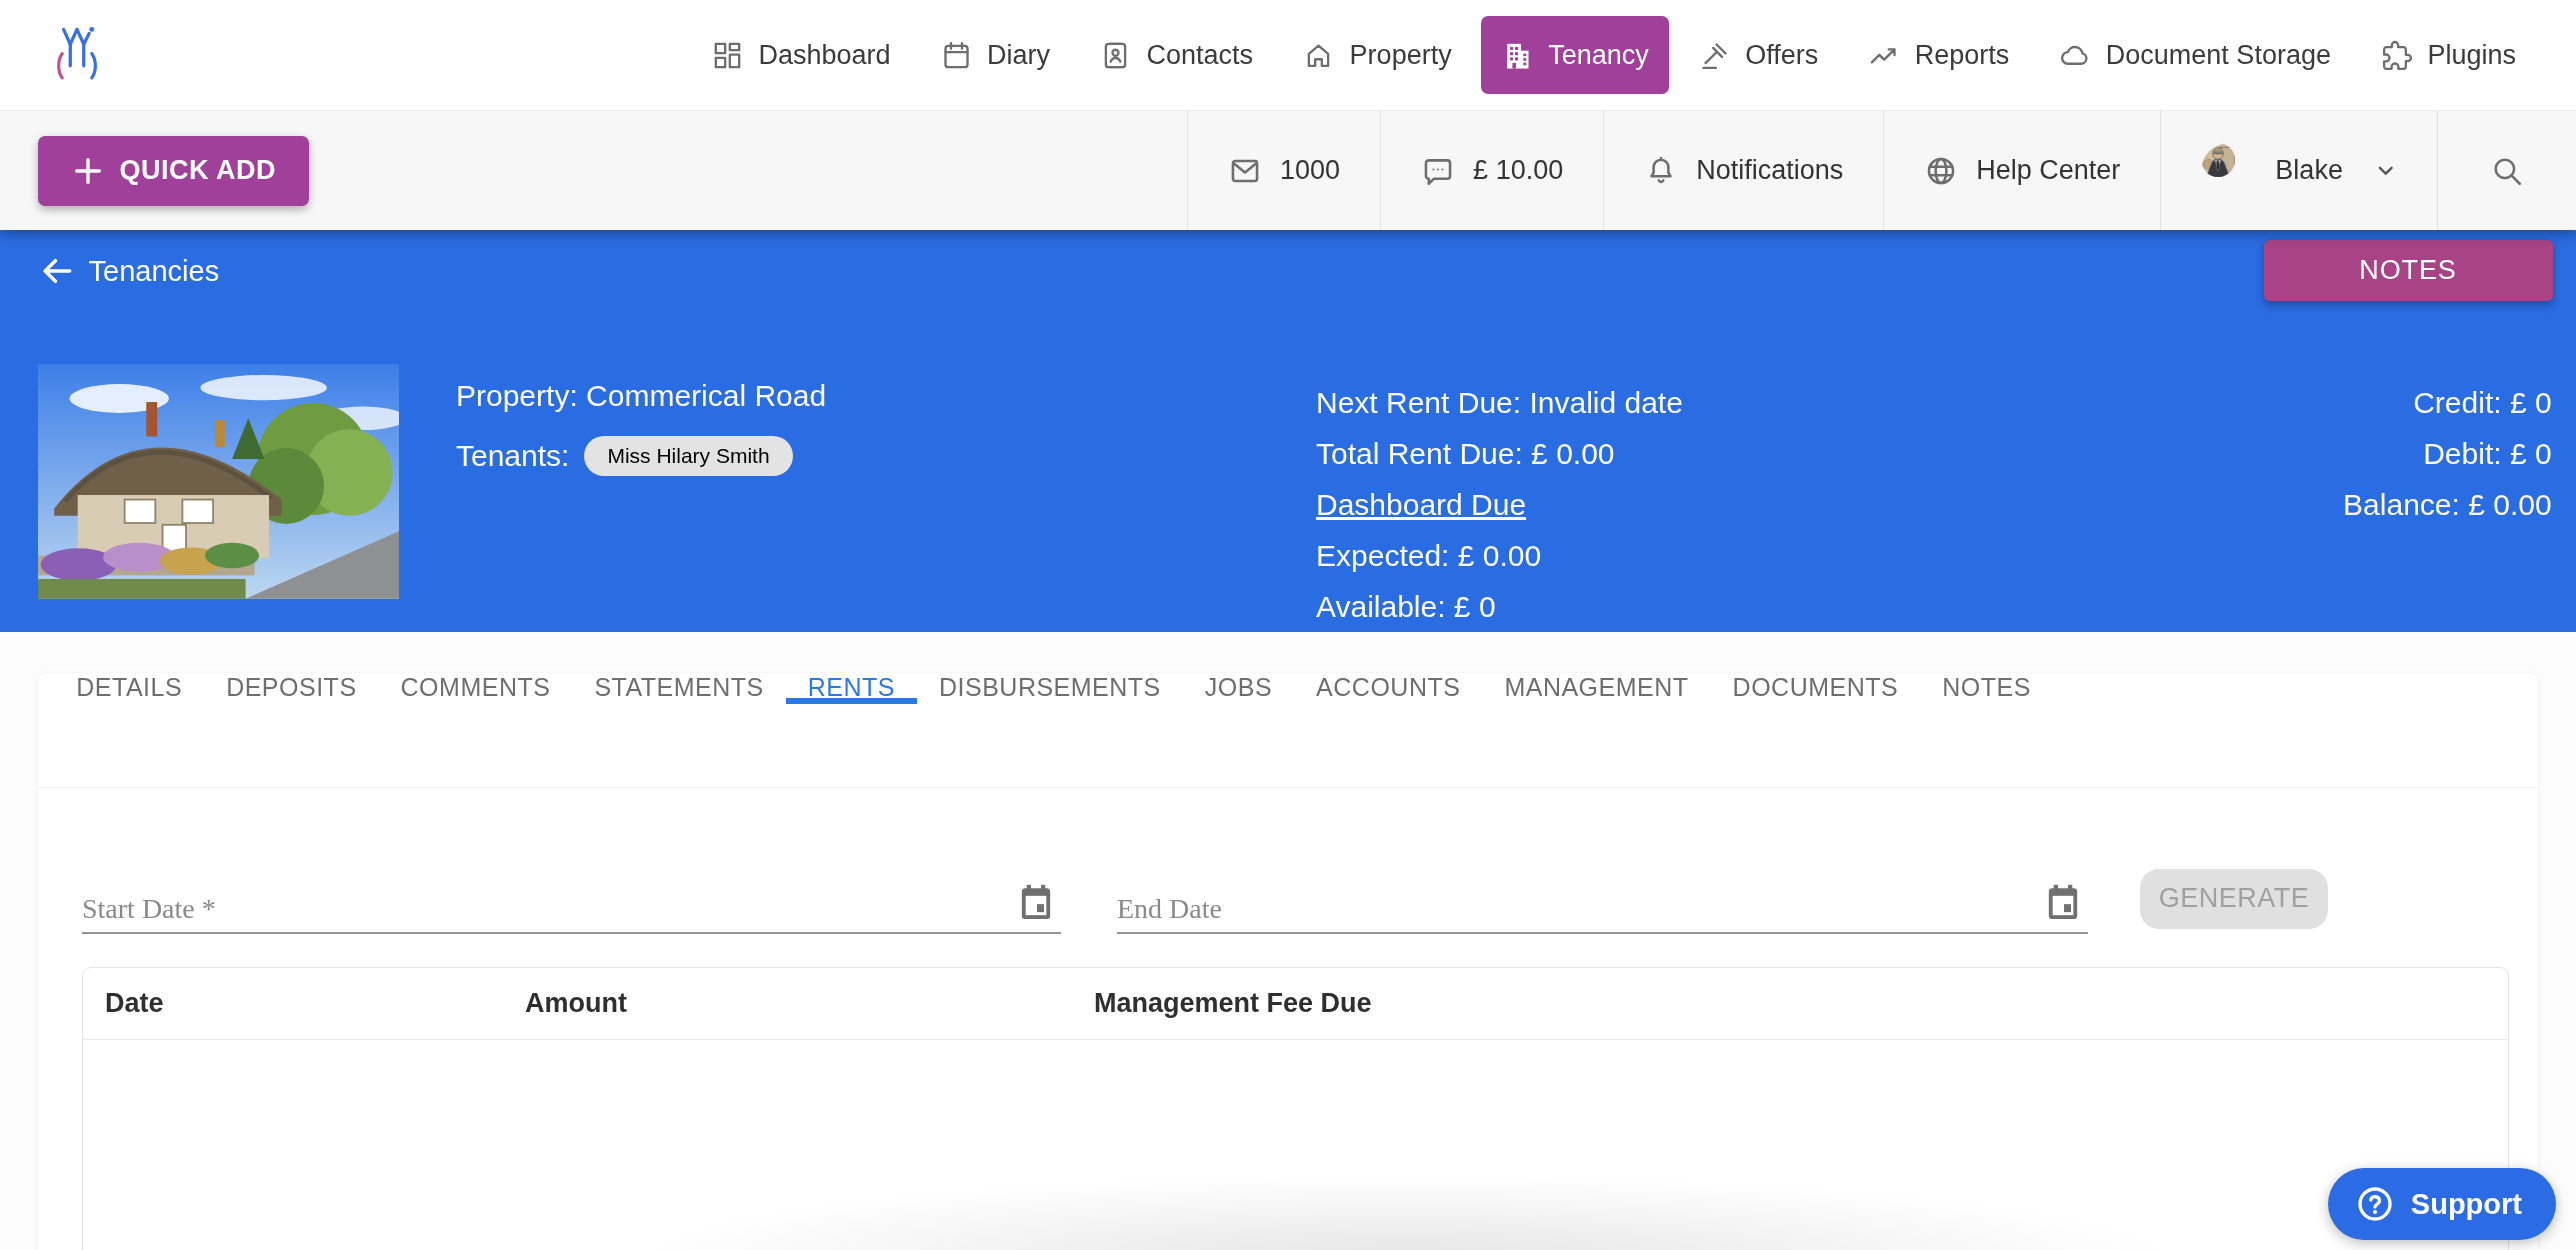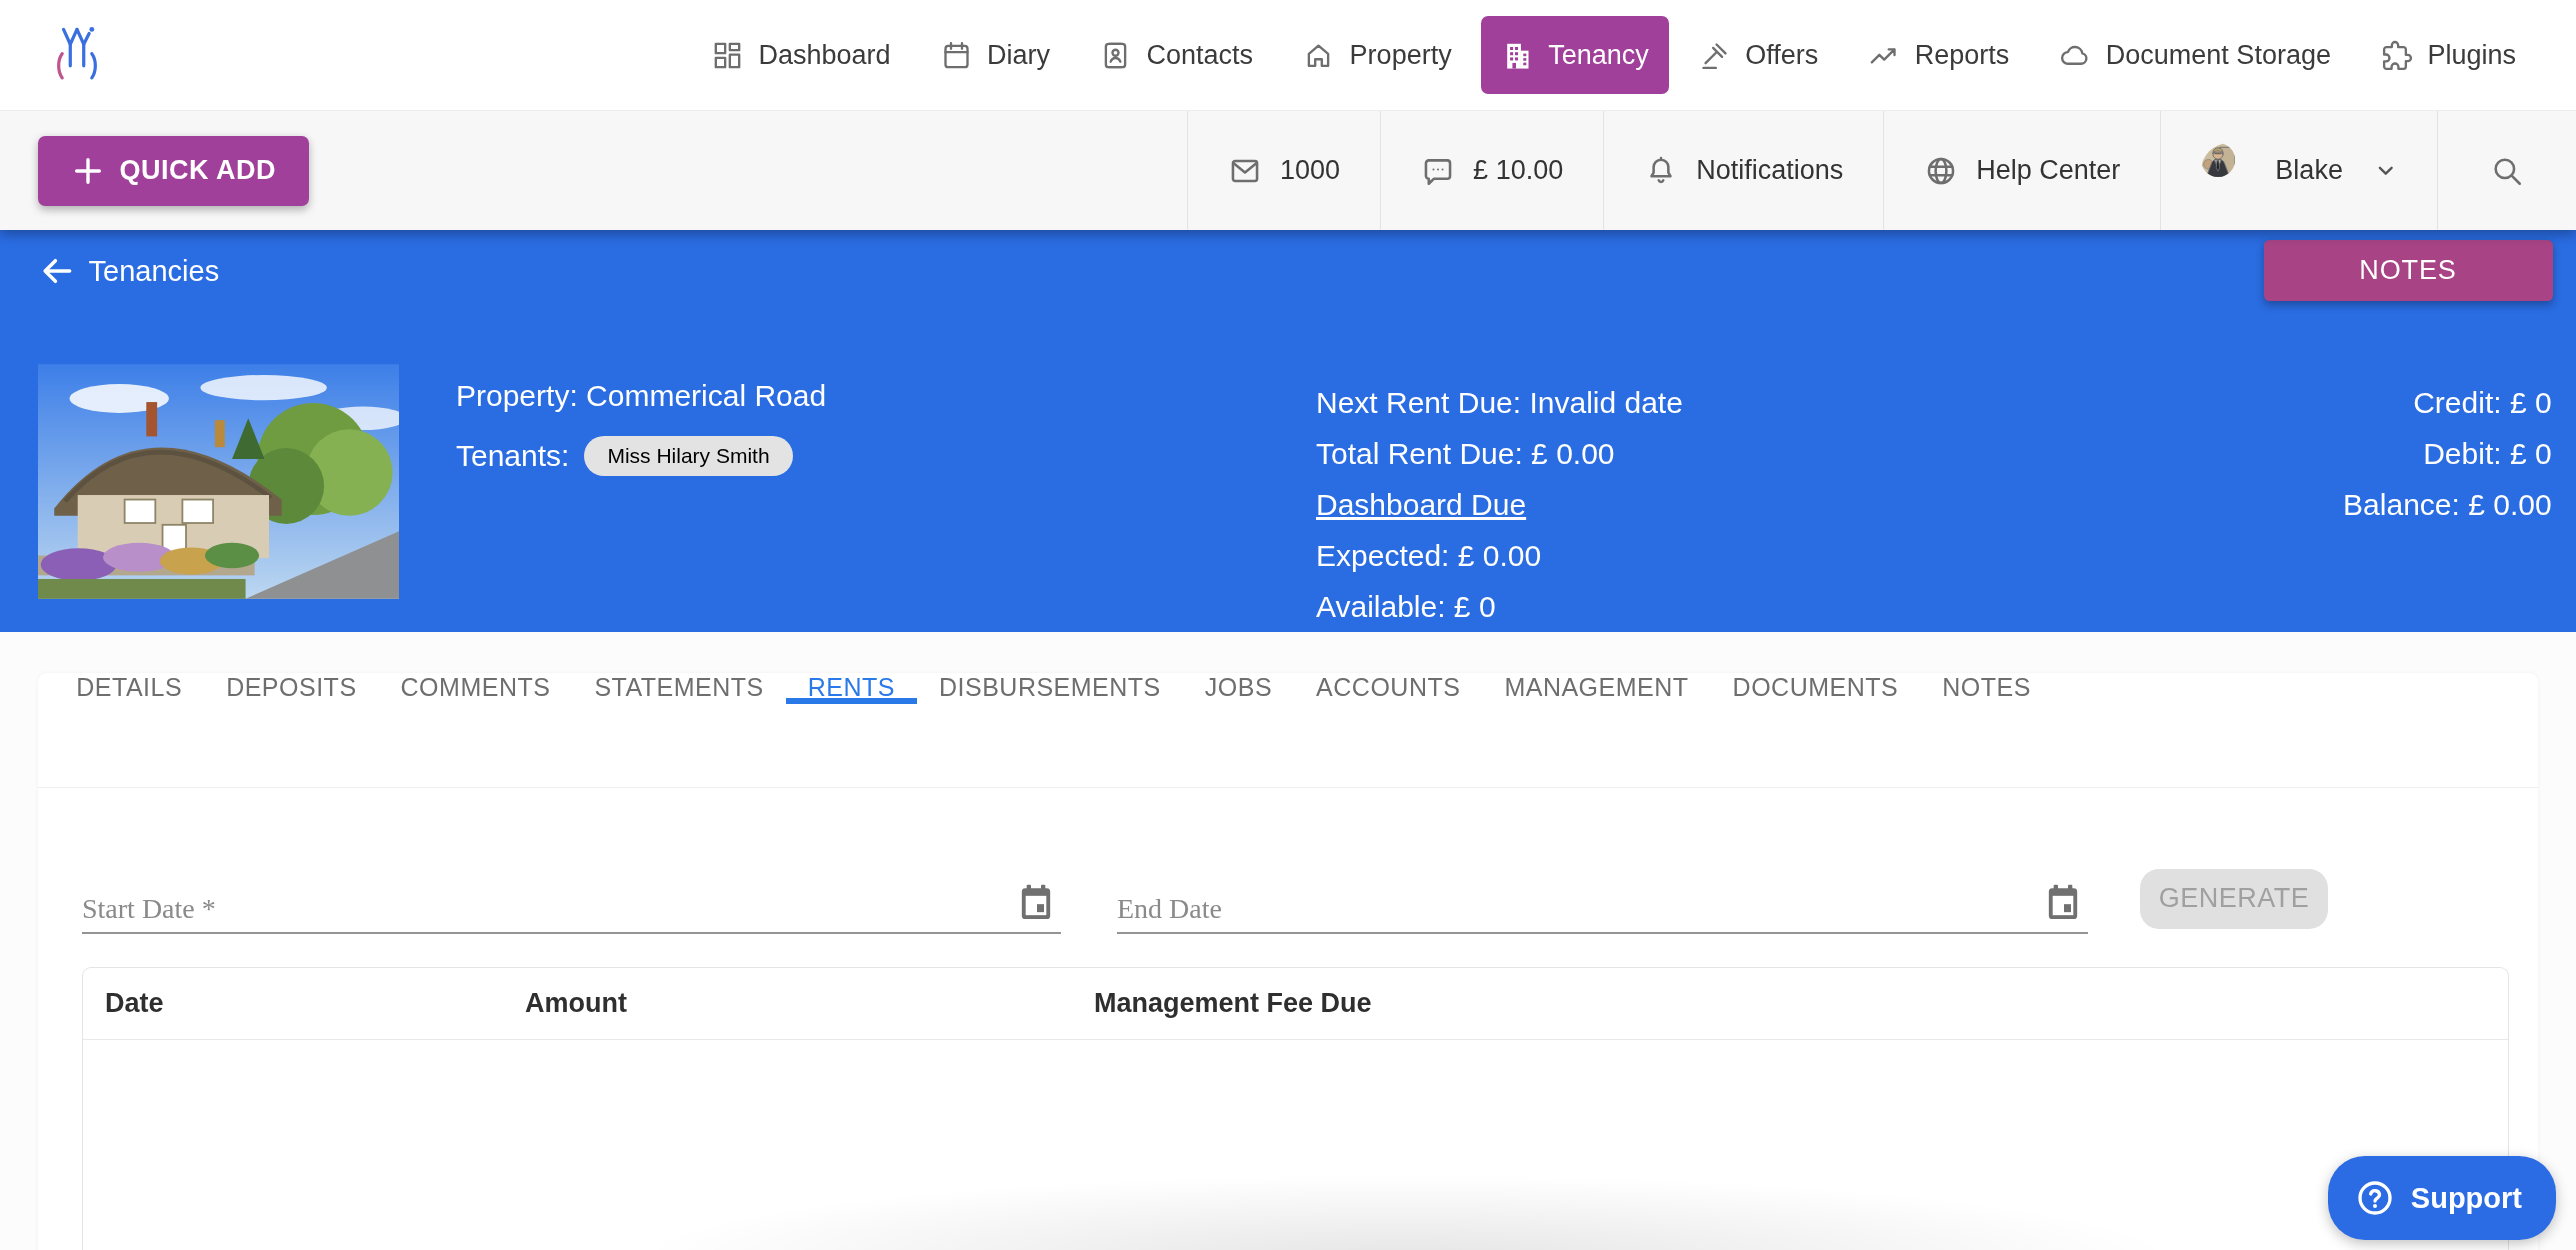--- a/index.html
+++ b/index.html
@@ -88,21 +88,21 @@
     font-size:27px;font-weight:700;color:#2f2f2f;}
   .th{white-space:nowrap;}
   .th.c1{width:442px;padding-left:22px;}
   .th.c2{width:569px;}
   .th.c3{flex:1;}
   .tbody{height:226px;}
 
   
   .bottom-shadow{position:absolute;left:434px;width:1942px;height:117px;bottom:-9px;pointer-events:none;
     background:radial-gradient(ellipse 55% 100% at 50% 100%, rgba(0,0,0,0.10), transparent 72%);}
-  .support{position:absolute;right:20px;bottom:10px;height:84px;padding:0 34px 0 27px;border:none;border-radius:37px;
+  .support{position:absolute;right:20px;bottom:10px;height:72px;padding:0 34px 0 27px;border:none;border-radius:37px;
     background:var(--support-blue);color:#fff;font-size:29px;font-weight:700;display:flex;align-items:center;gap:16.3px;
     cursor:pointer;box-shadow:0 3.6px 12.6px rgba(0,0,0,0.25);font-family:"Liberation Sans",sans-serif;}
 </style>
 </head>
 <body>
 
 <header class="topnav">
   <div class="brand">
     <svg viewBox="0 0 40 52" width="56" height="70">
       <path d="M10 7l5 11 5-11" stroke="#3a6fe0" stroke-width="2.4" fill="none" stroke-linecap="round"></path>

